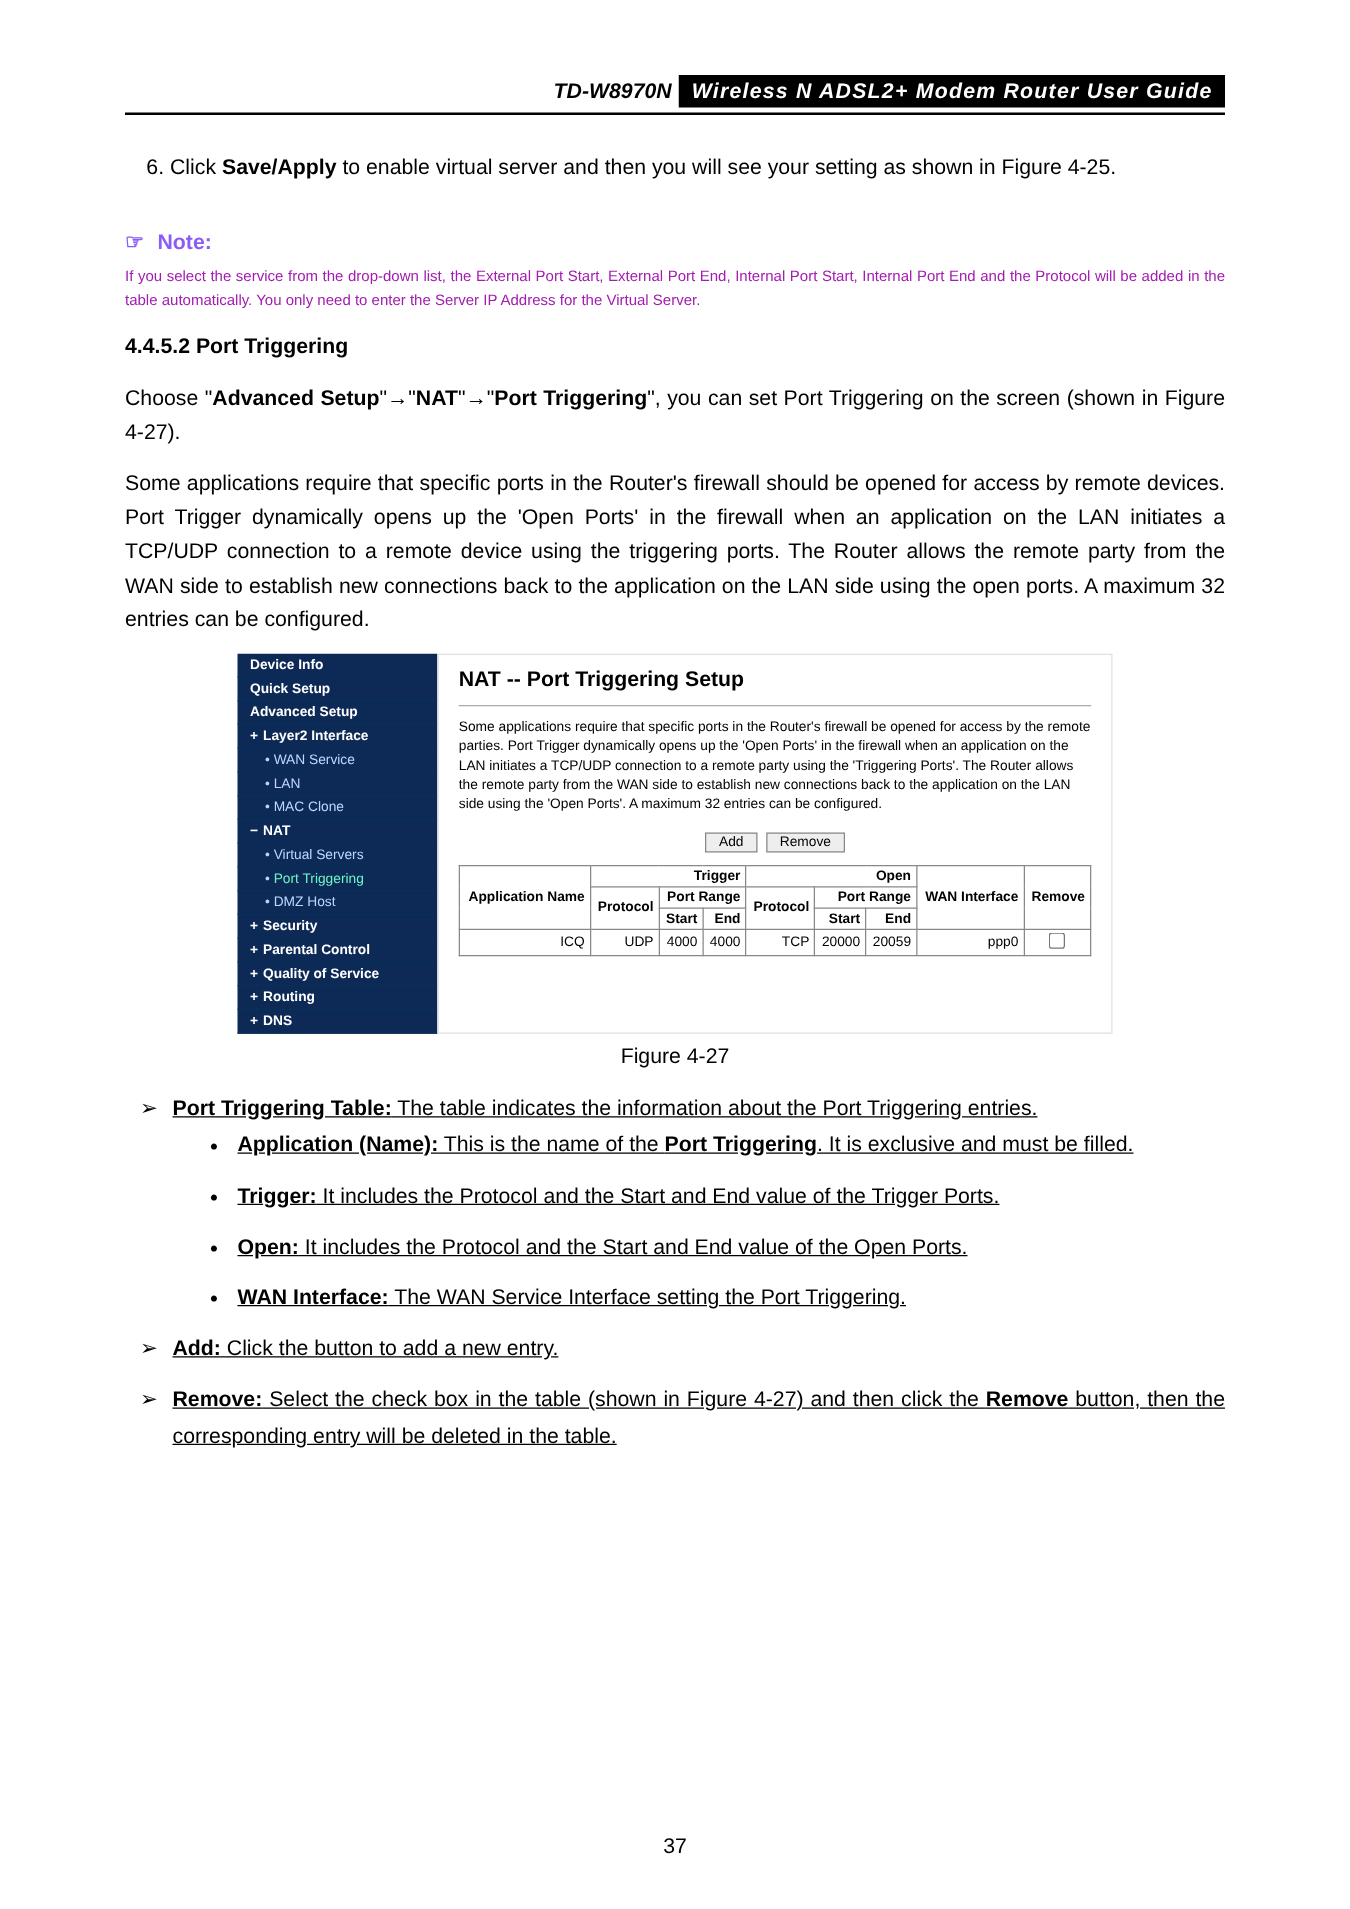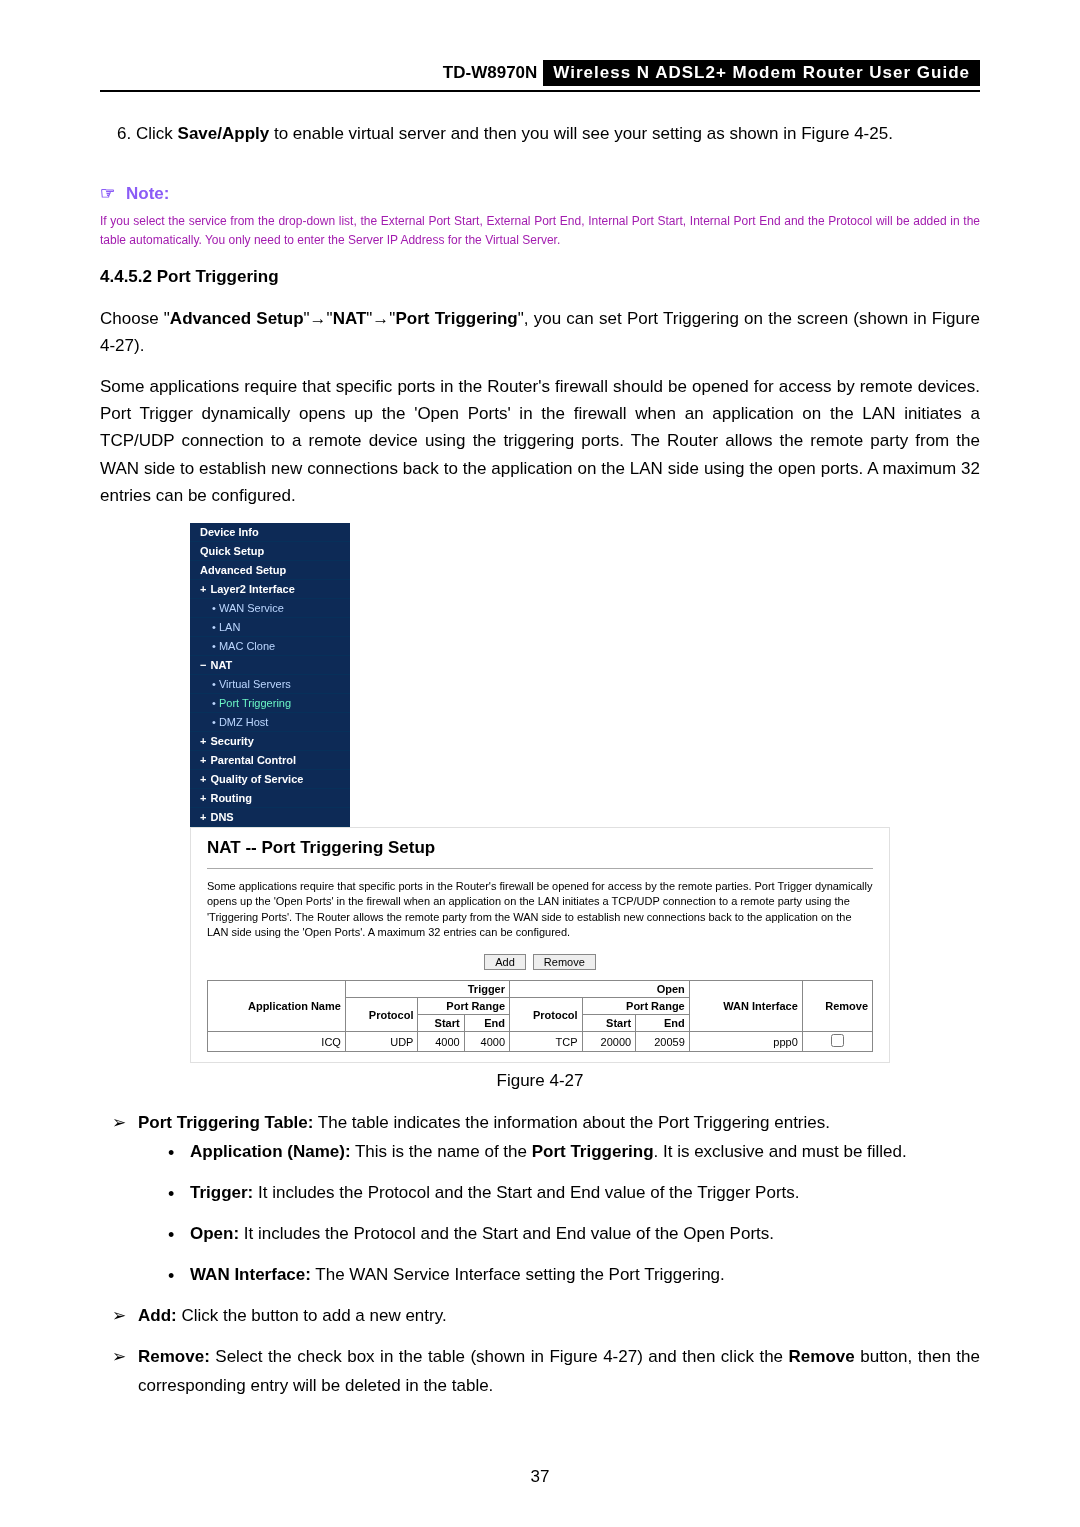--- a/index.html
+++ b/index.html
@@ -10,20 +10,21 @@
     font-family: Arial, sans-serif;
     color: #000;
     padding: 60px 100px 40px 100px;
     position: relative;
   }
   .header-bar {
     display: flex;
     align-items: center;
     justify-content: flex-end;
     margin-bottom: 4px;
+    font-style: italic;
   }
   .model {
     font-weight: bold;
     font-size: 17px;
     margin-right: 6px;
   }
   .title-bar {
     background: #000;
     color: #fff;
     padding: 3px 10px;
@@ -59,21 +60,20 @@
     text-align: justify;
     margin-bottom: 14px;
   }
   
   .app-wrap {
     display: flex;
     width: 700px;
     margin: 10px auto 8px auto;
     font-family: Arial, sans-serif;
     font-size: 11px;
-    flex-direction: column;
   }
   .sidebar {
     width: 160px;
     background: #0d2a56;
     color: #fff;
   }
   .sidebar ul { list-style: none; }
   .sidebar li {
     padding: 3px 10px;
     border-bottom: 1px solid #07305a;
@@ -122,20 +122,21 @@
     margin: 6px 0 18px 0;
   }
   .bullet-list { list-style: none; padding-left: 12px; }
   .bullet-list > li {
     font-size: 17px;
     line-height: 1.7;
     margin-bottom: 12px;
     text-align: justify;
     position: relative;
     padding-left: 26px;
+    text-decoration: underline;
   }
   .bullet-list > li::before {
     content: "➢";
     position: absolute;
     left: 0;
     top: 0;
   }
   .sub-bullet { list-style: none; padding-left: 30px; }
   .sub-bullet > li {
     font-size: 17px;

